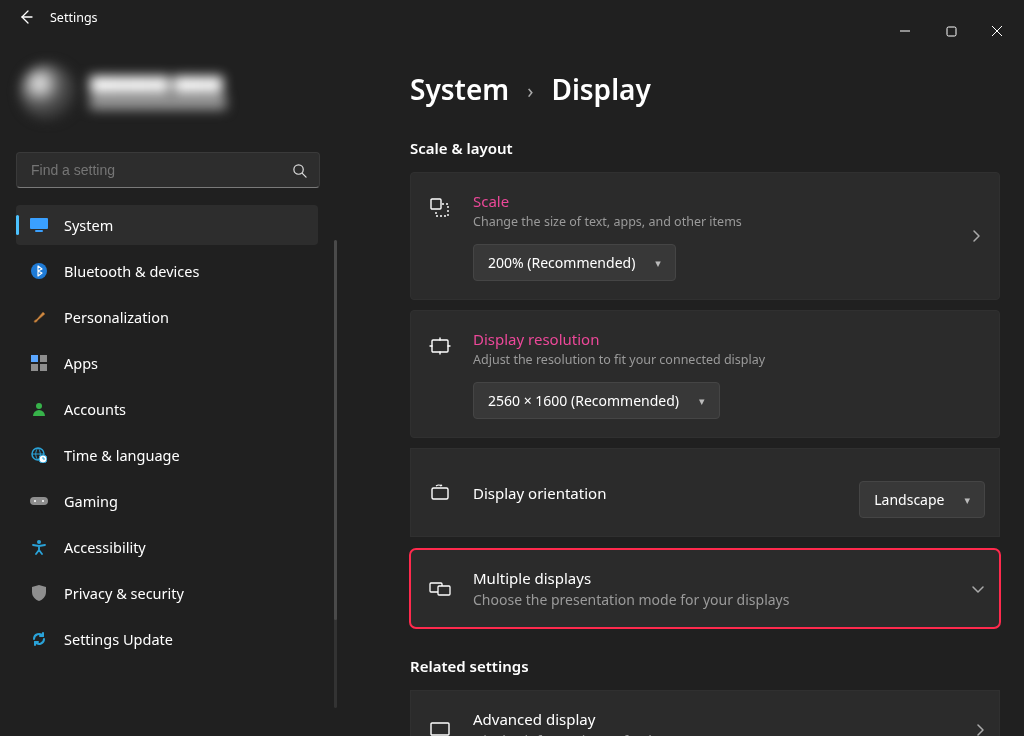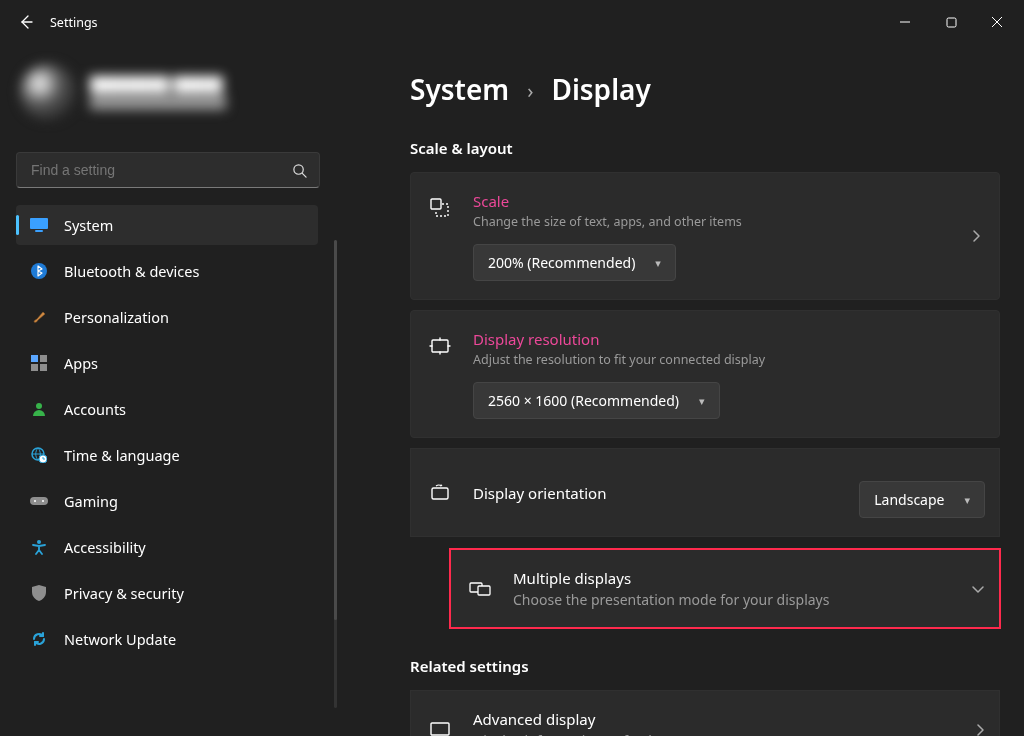--- a/index.html
+++ b/index.html
@@ -7,21 +7,21 @@
       width: 1024px; height: 736px;
       background: #202020;
       color: #ffffff;
       font-family: "Segoe UI", system-ui, sans-serif;
       font-size: 14px;
       overflow: hidden;
       border-radius: 8px;
     }
 
     
-    .titlebar { display: flex; align-items: center; height: 44px; padding: 9px 4px; }
+    .titlebar { display: flex; align-items: flex-start; height: 44px; padding: 9px 4px; }
     .titlebar .back { width: 44px; display:flex; align-items:center; justify-content:center; color:#fff;}
     .titlebar .title { font-size: 12.5px; color:#fff; margin-left: 2px;}
     .win-controls { margin-left: auto; display:flex; }
     .win-btn { width: 46px; height:44px; display:flex; align-items:center; justify-content:center; color:#fff;}
 
     .app { display:flex; height: calc(736px - 44px); }
 
     
     .sidebar { width: 336px; padding: 12px 10px 0 10px; display:flex; flex-direction:column; }
     .user-block { display:flex; align-items:center; gap:14px; padding: 8px 10px 18px 10px; filter: blur(6px);}
@@ -84,21 +84,21 @@
     .combo.small{ padding:8px 14px; }
 
     .mini-card{
       background:#2b2b2b; border:1px solid #303030; border-radius:0;
       padding:18px 14px 18px 18px; display:flex; align-items:center; gap:22px; margin-bottom:12px;
     }
     .mini-card .body{ flex:1;}
     .mini-card .title{ font-size:15px;}
     .mini-card .desc{ font-size:14px; color:#9a9a9a; margin-top:2px;}
 
-    .highlight{ outline:2px solid #ff2a4d; outline-offset:-1px; border-radius:0;margin-left:40px;}
+    .highlight{ outline:2px solid #ff2a4d; outline-offset:-1px; border-radius:6px;}
 
     svg{ display:block; }
   </style>
 </head>
 <body>
 
 <div class="titlebar">
   <div class="back">
     <svg width="16" height="16" viewBox="0 0 16 16">
         <path d="M10 2 4 8l6 6" fill="none" stroke="#fff" stroke-width="1.3" stroke-linecap="round" stroke-linejoin="round"></path>
@@ -233,21 +233,21 @@
           </span>
         <span class="nav-label">Privacy &amp; security</span>
       </div>
       <div class="nav-item">
         <span class="nav-icon">
             <svg width="16" height="16" viewBox="0 0 16 16">
               <path d="M3 8a5 5 0 0 1 9-3M13 8a5 5 0 0 1-9 3" fill="none" stroke="#2aa3d9" stroke-width="2" stroke-linecap="round"></path>
               <path d="M12 2v3h-3M4 14v-3h3" fill="none" stroke="#2aa3d9" stroke-width="2" stroke-linecap="round" stroke-linejoin="round"></path>
             </svg>
           </span>
-        <span class="nav-label">Network Update</span>
+        <span class="nav-label">Settings Update</span>
       </div>
     </div>
   </div>
 
   <div class="scrollbar-track"></div>
   <div class="scrollbar-thumb"></div>
 
   <div class="main">
     <div class="breadcrumb">
       <span class="crumb">System</span>

